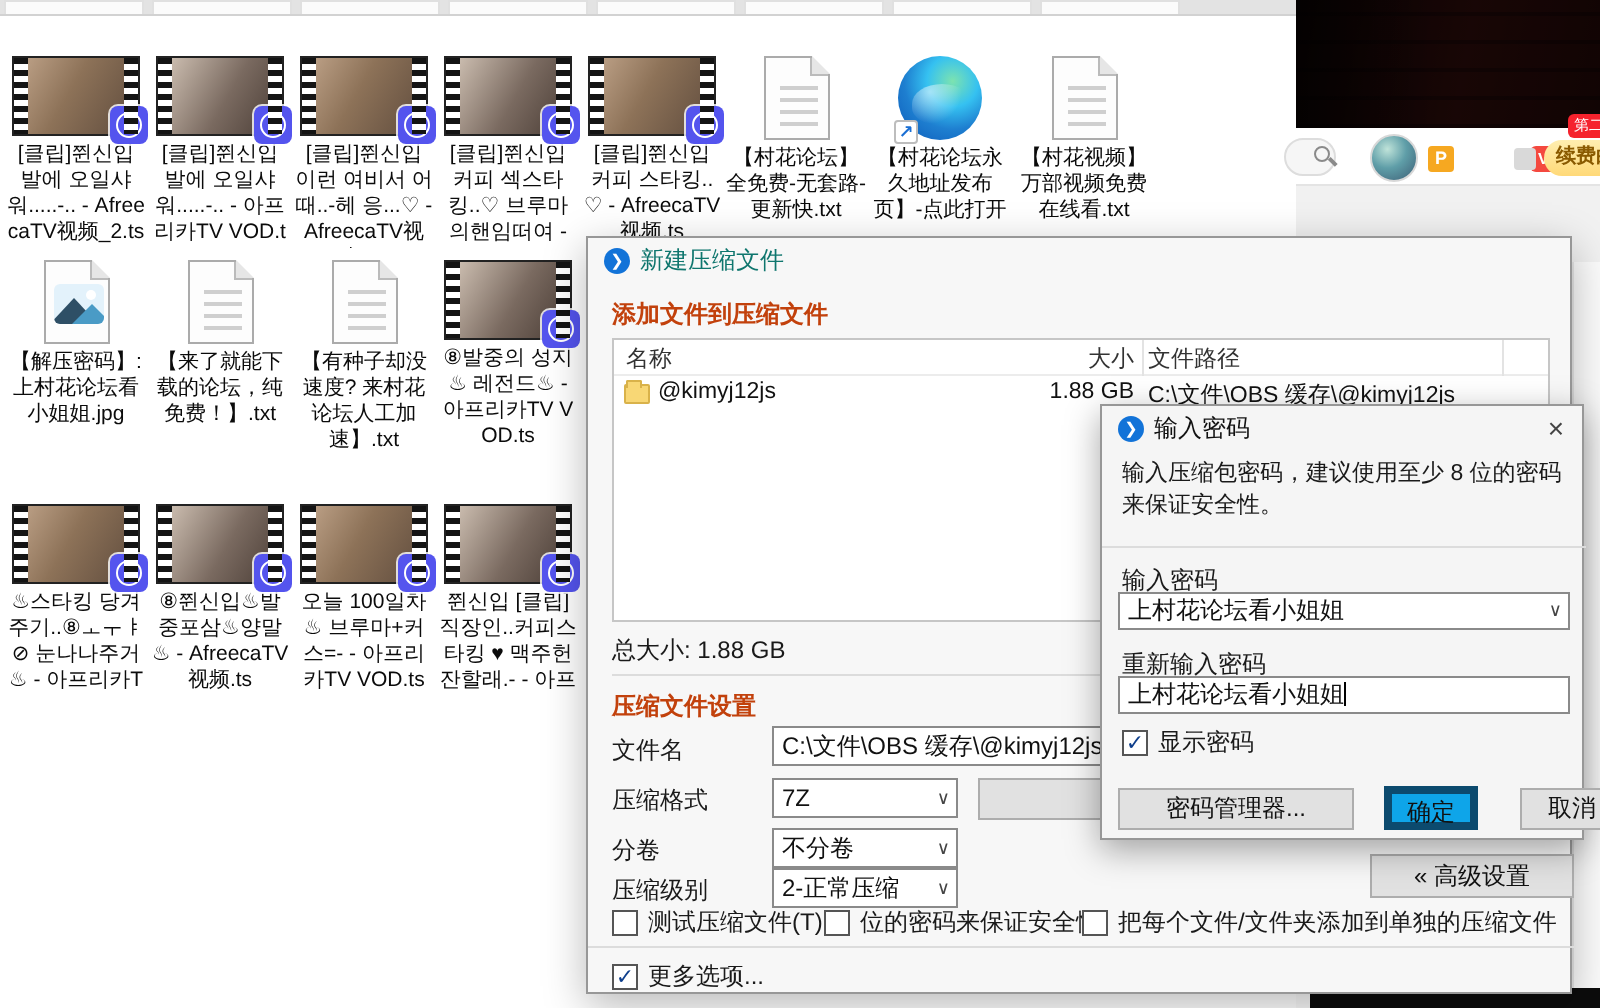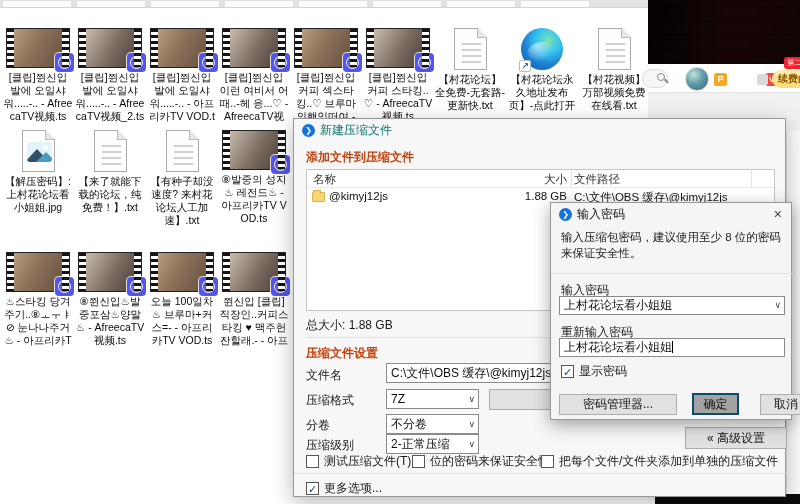--- a/index.html
+++ b/index.html
@@ -60,21 +60,21 @@
   
   .dialog { position:absolute; background:#f7f7f7; border:1px solid #979797; }
   .dlg-title { position:absolute; left:0; top:0; right:0; height:22px; display:flex; align-items:center; padding-left:8px; }
   .dlg-ico { width:13px; height:13px; border-radius:50%; background:#1273d8; color:#fff; font-size:8px; line-height:13px; text-align:center; margin-right:5px; font-weight:bold; }
   .sec { font-weight:bold; font-size:12px; color:#c2410c; }
   .hr { position:absolute; height:1px; background:#dcdcdc; }
   .fld-label { position:absolute; font-size:12px; color:#1a1a1a; }
   .combo, .tinput { position:absolute; background:#fff; border:1px solid #8a8a8a; font-size:12px; line-height:18px; padding:0 4px; white-space:nowrap; overflow:hidden; }
   .combo .arr { position:absolute; right:3px; top:0; color:#444; font-size:9px; line-height:18px; }
   .btn { position:absolute; background:#e1e1e1; border:1px solid #adadad; font-size:12px; text-align:center; color:#111; }
-  .btn.default { background:#a3a3a3; border:2px solid #0c4a6e; }
+  .btn.default { background:#0ea5e9; border:4px solid #0c4a6e; }
   .cb { position:absolute; display:flex; align-items:center; font-size:12px; color:#1a1a1a; white-space:nowrap; }
   .cb .box { width:13px; height:13px; border:1px solid #555; background:#fff; margin-right:5px; font-size:11px; line-height:12px; text-align:center; color:#0f3f8c; font-weight:bold; flex:0 0 13px; }
 
   #main-dlg { left:293px; top:118px; width:493px; height:379px; box-shadow:0 6px 20px rgba(0,0,0,.28); }
   #main-dlg .dlg-title span.t { color:#0f766e; font-size:12px; }
   .list-box { position:absolute; left:12px; top:50px; width:469px; height:142px; background:#fff; border:1px solid #c6c6c6;padding-left:44px; }
   .list-head { position:absolute; left:0; top:0; right:0; height:18px; border-bottom:1px solid #ececec; font-size:11.5px; color:#333; }
   .col-name { position:absolute; left:6px; top:2px; }
   .col-size { position:absolute; right:207px; top:2px; }
   .col-path { position:absolute; left:267px; top:2px; }
@@ -108,28 +108,20 @@
   <div class="tab"></div>
 </div>
 
 <div class="icon-row" id="row0">
     <div class="slot">
       <div class="thumb">
         <div class="play-badge">
           <div class="play-ring">▶</div>
         </div>
       </div>
-      <div class="icon-label">[클립]쮠신입 발에 오일샤워.....-.. - AfreecaTV视频.ts</div>
-    </div>
-    <div class="slot">
-      <div class="thumb">
-        <div class="play-badge">
-          <div class="play-ring">▶</div>
-        </div>
-      </div>
       <div class="icon-label">[클립]쮠신입 발에 오일샤워.....-.. - AfreecaTV视频_2.ts</div>
     </div>
     <div class="slot">
       <div class="thumb">
         <div class="play-badge">
           <div class="play-ring">▶</div>
         </div>
       </div>
       <div class="icon-label">[클립]쮠신입 발에 오일샤워.....-.. - 아프리카TV VOD.ts</div>
     </div>

